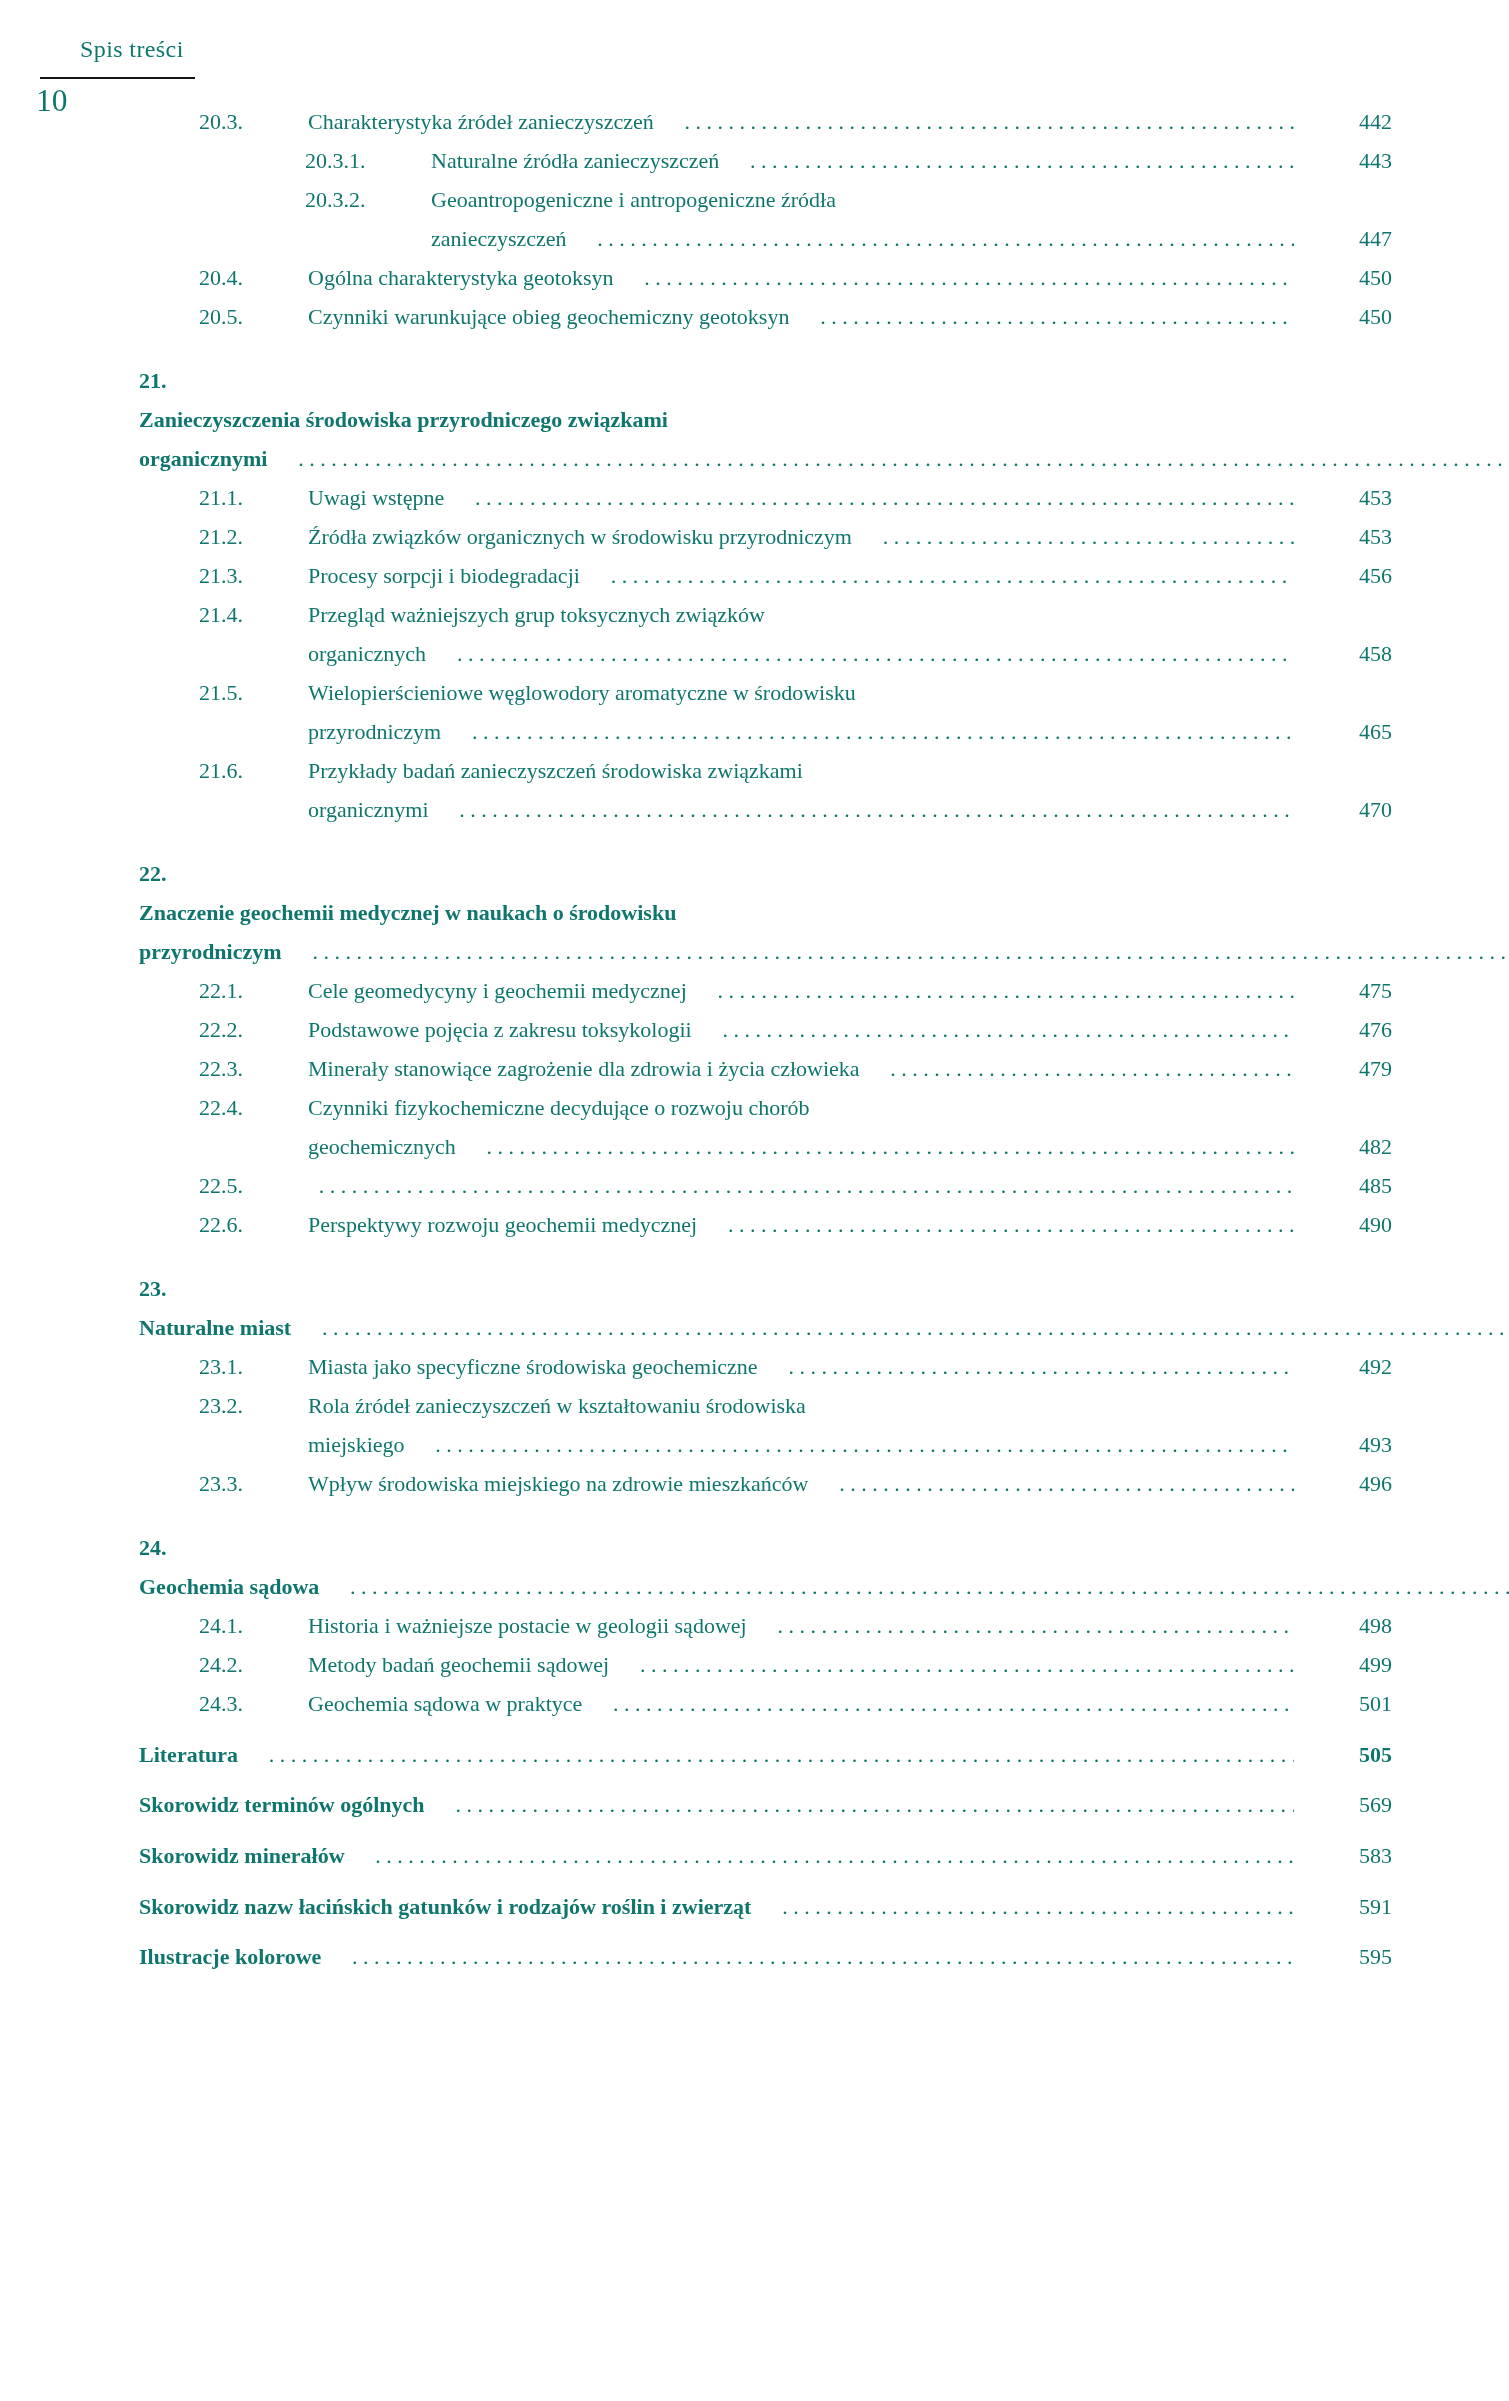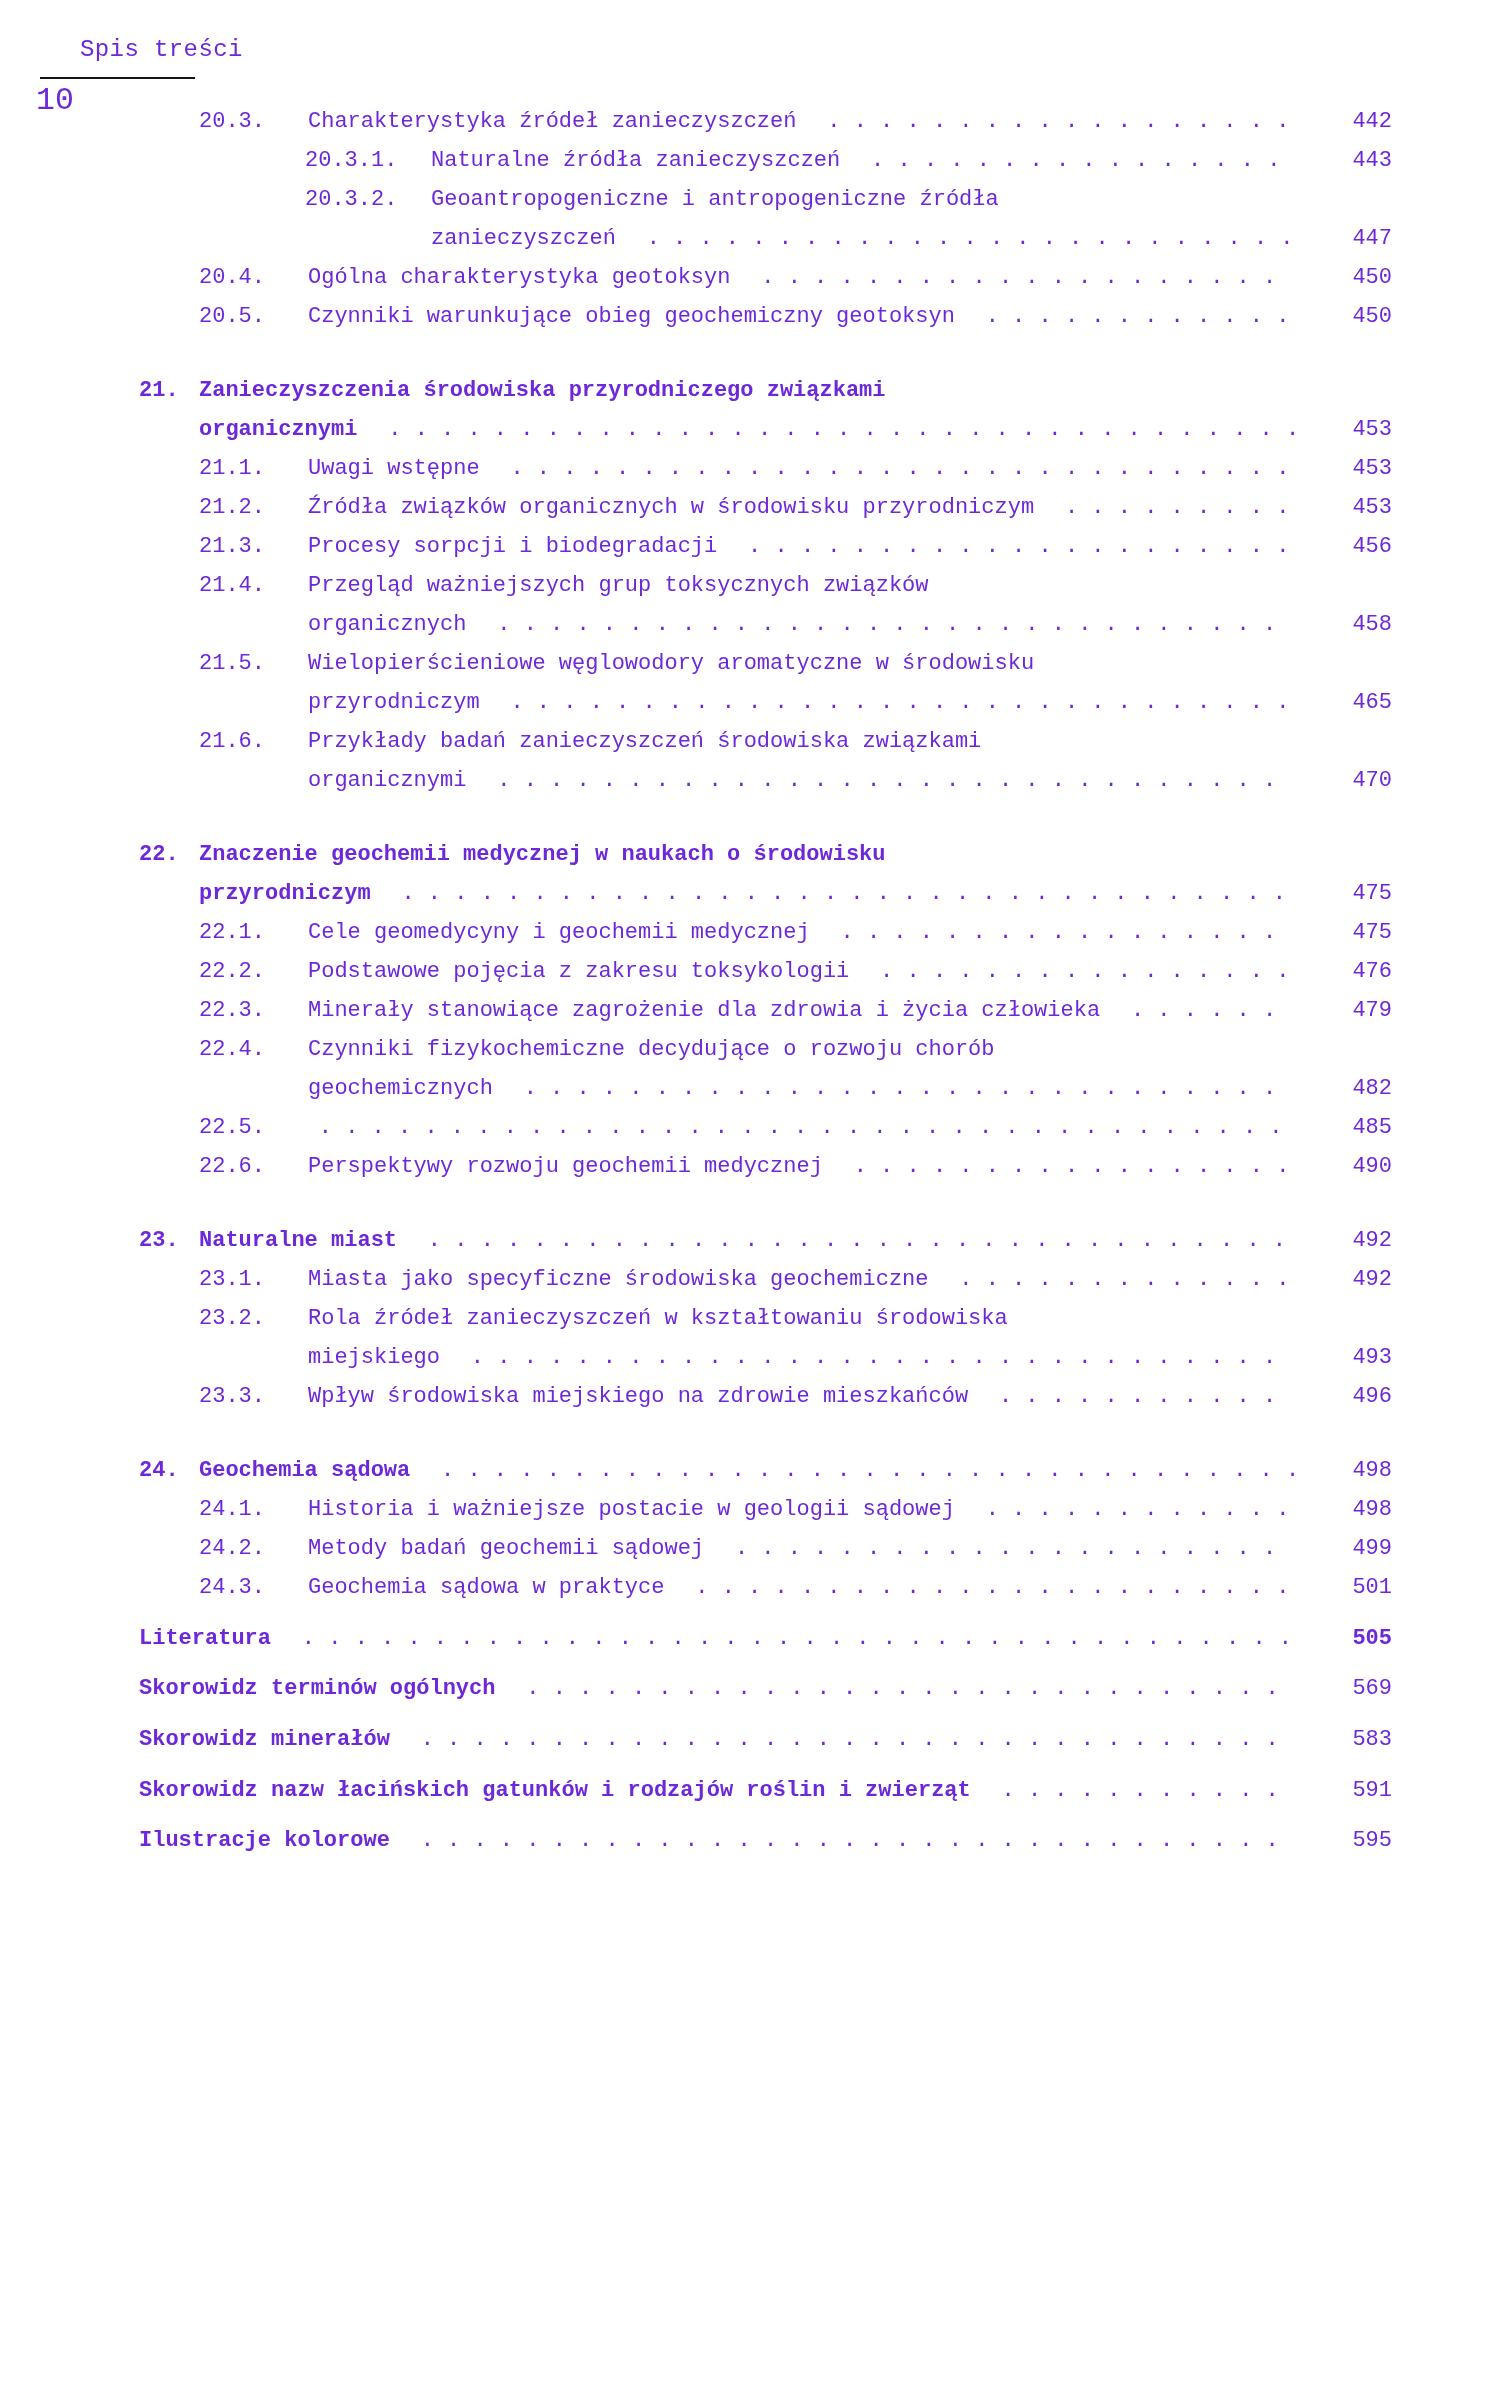--- a/index.html
+++ b/index.html
@@ -2,22 +2,22 @@
 <html style="font-size:14.4px"><head>
 <meta charset="utf-8">
 <style>
   * { margin: 0; padding: 0; box-sizing: border-box; }
   html, body { background: #ffffff; }
   .scan-page {
     position: relative;
     width: 1509px;
     height: 2059px;
     background: #ffffff;
-    font-family: Liberation Mono, monospace;
-    color: #6d28d9;
+    font-family: Liberation Serif, serif;
+    color: #0f766e;
     overflow: hidden;
   }
   .running-title {
     position: absolute;
     left: 80px;
     top: 36px;
     font-size: 24px;
     letter-spacing: 0.4px;
   }
   .running-rule {
@@ -35,21 +35,21 @@
   }
   .toc {
     position: absolute;
     left: 139px;
     top: 102px;
     width: 1253px;
     font-size: 22px;
     line-height: 39px;
   }
   .entry { display: flex; align-items: flex-start; }
-  .entry.gap-chapter { margin-top: 35px; }
+  .entry.gap-chapter { margin-top: 25px; flex-direction: column; }
   .entry.gap-root { margin-top: 11.7px; }
   .num { flex: 0 0 auto; white-space: nowrap; }
   .lv-chapter > .num { width: 60px; }
   .lv-section { padding-left: 60px; }
   .lv-section > .num { width: 109px; }
   .lv-subsection { padding-left: 166px; }
   .lv-subsection > .num { width: 126px; }
   .lines { flex: 1 1 auto; min-width: 0; }
   .line { display: flex; align-items: baseline; gap: 20px; }
   .txt { white-space: nowrap; }

